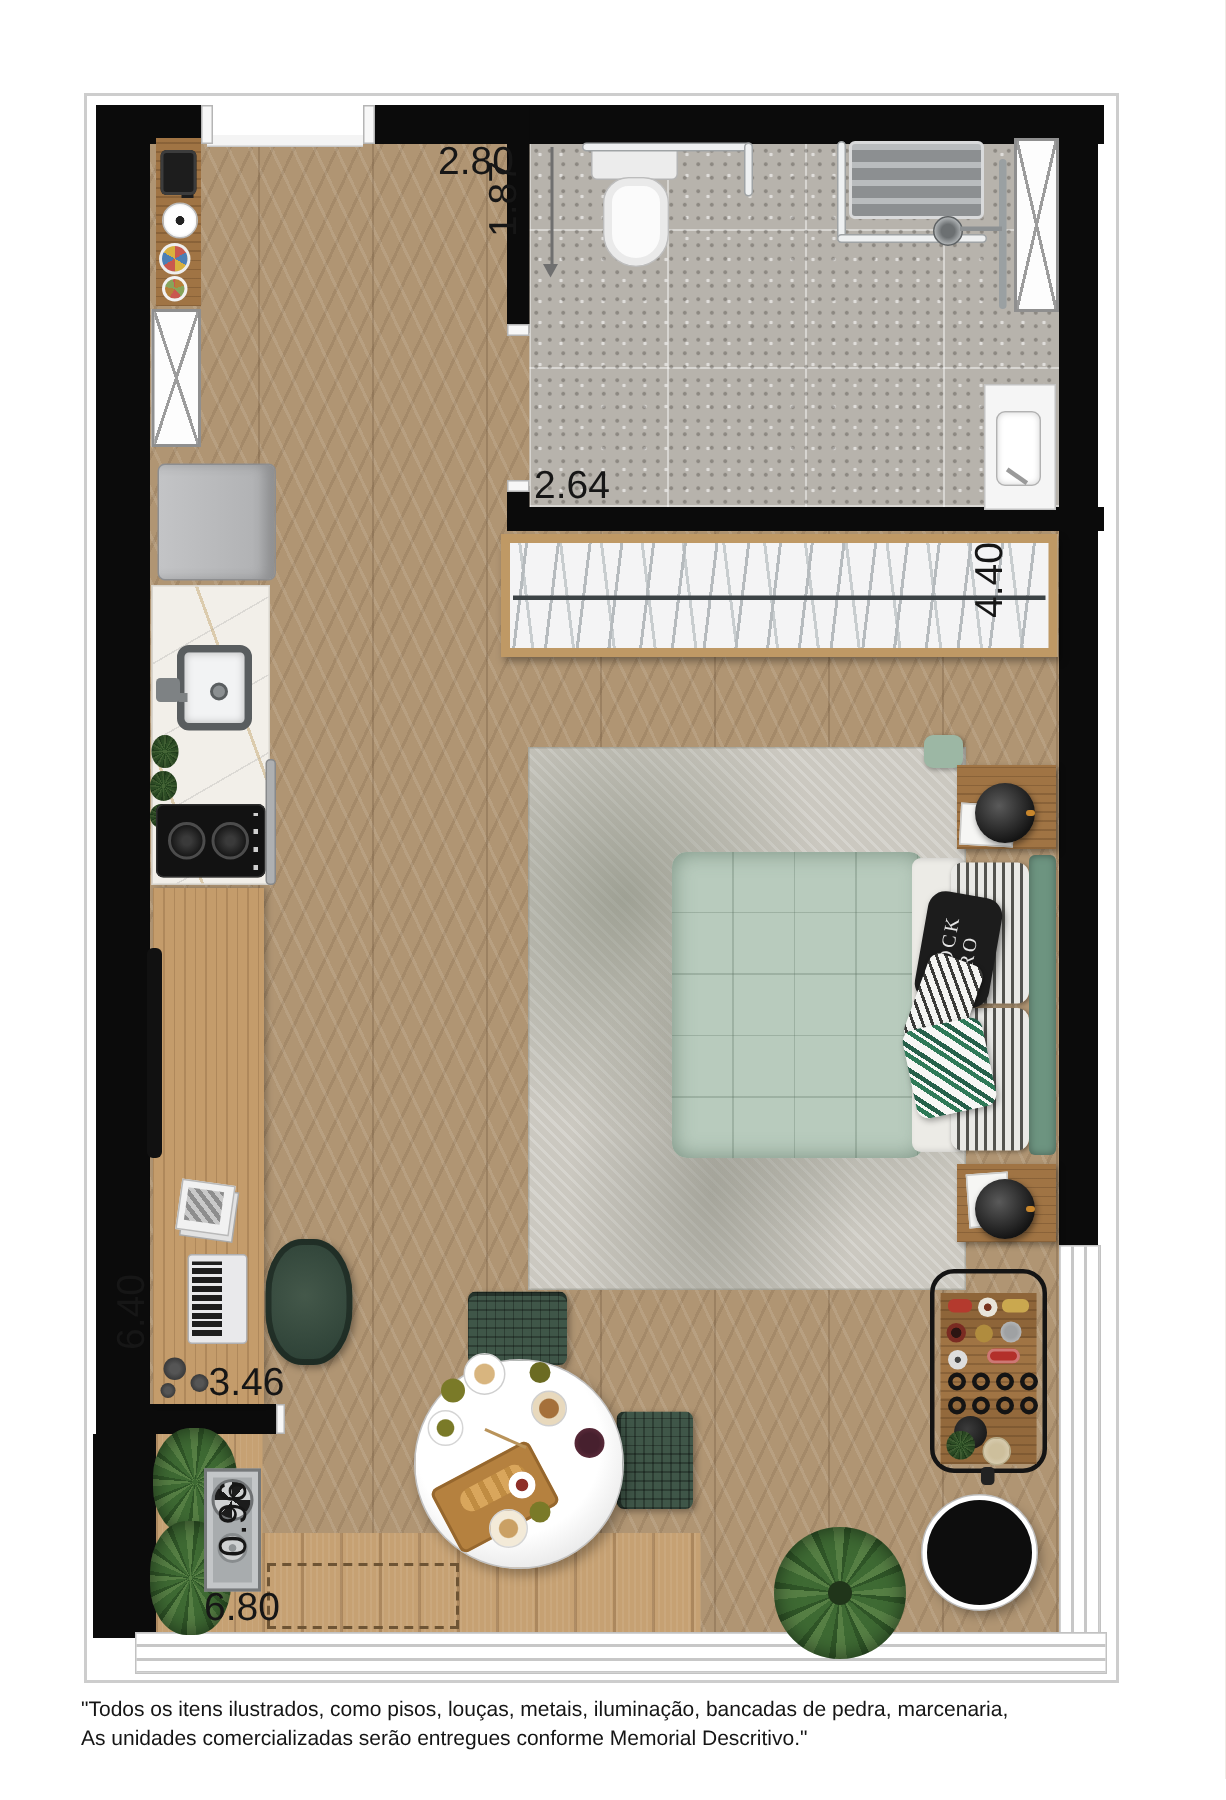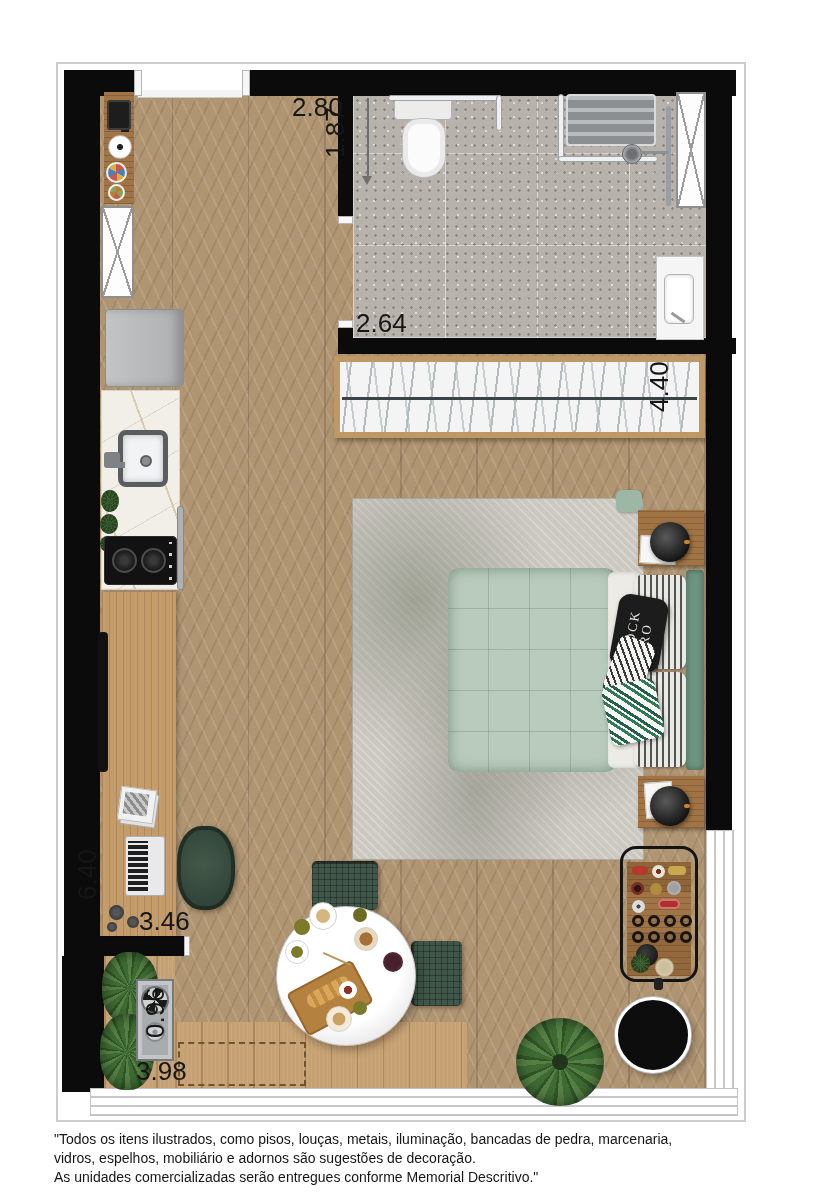--- a/index.html
+++ b/index.html
@@ -243,21 +243,20 @@
   <div class="abs" style="left:367px;top:98px;width:2px;height:80px;background:#6f6f6f;"></div>
   <div class="abs" style="left:362px;top:176px;width:0;height:0;border-left:5px solid transparent;border-right:5px solid transparent;border-top:9px solid #6f6f6f;"></div>
 
   <div class="dim" style="left:292px;top:92px;">2.80</div>
   <div class="dim dim-v" style="left:350px;top:128px;">1.87</div>
   <div class="dim" style="left:356px;top:308px;">2.64</div>
   <div class="dim dim-v" style="left:674px;top:382px;">4.40</div>
   <div class="dim dim-v" style="left:102px;top:870px;">6.40</div>
   <div class="dim" style="left:139px;top:906px;">3.46</div>
   <div class="dim dim-v" style="left:170px;top:1008px;">0.96</div>
-  <div class="dim" style="left:136px;top:1056px;">3.98</div>
+  <div class="dim" style="left:136px;top:1056px;">6.80</div>
 
   <div class="disc" style="left:54px;top:1130px;width:714px;">
     <span>"Todos os itens ilustrados, como pisos, louças, metais, iluminação, bancadas de pedra, marcenaria,</span>
-    <span>vidros, espelhos, mobiliário e adornos são sugestões de decoração.</span>
     <span>As unidades comercializadas serão entregues conforme Memorial Descritivo."</span>
   </div>
 
 </div>
 
 </body></html>

